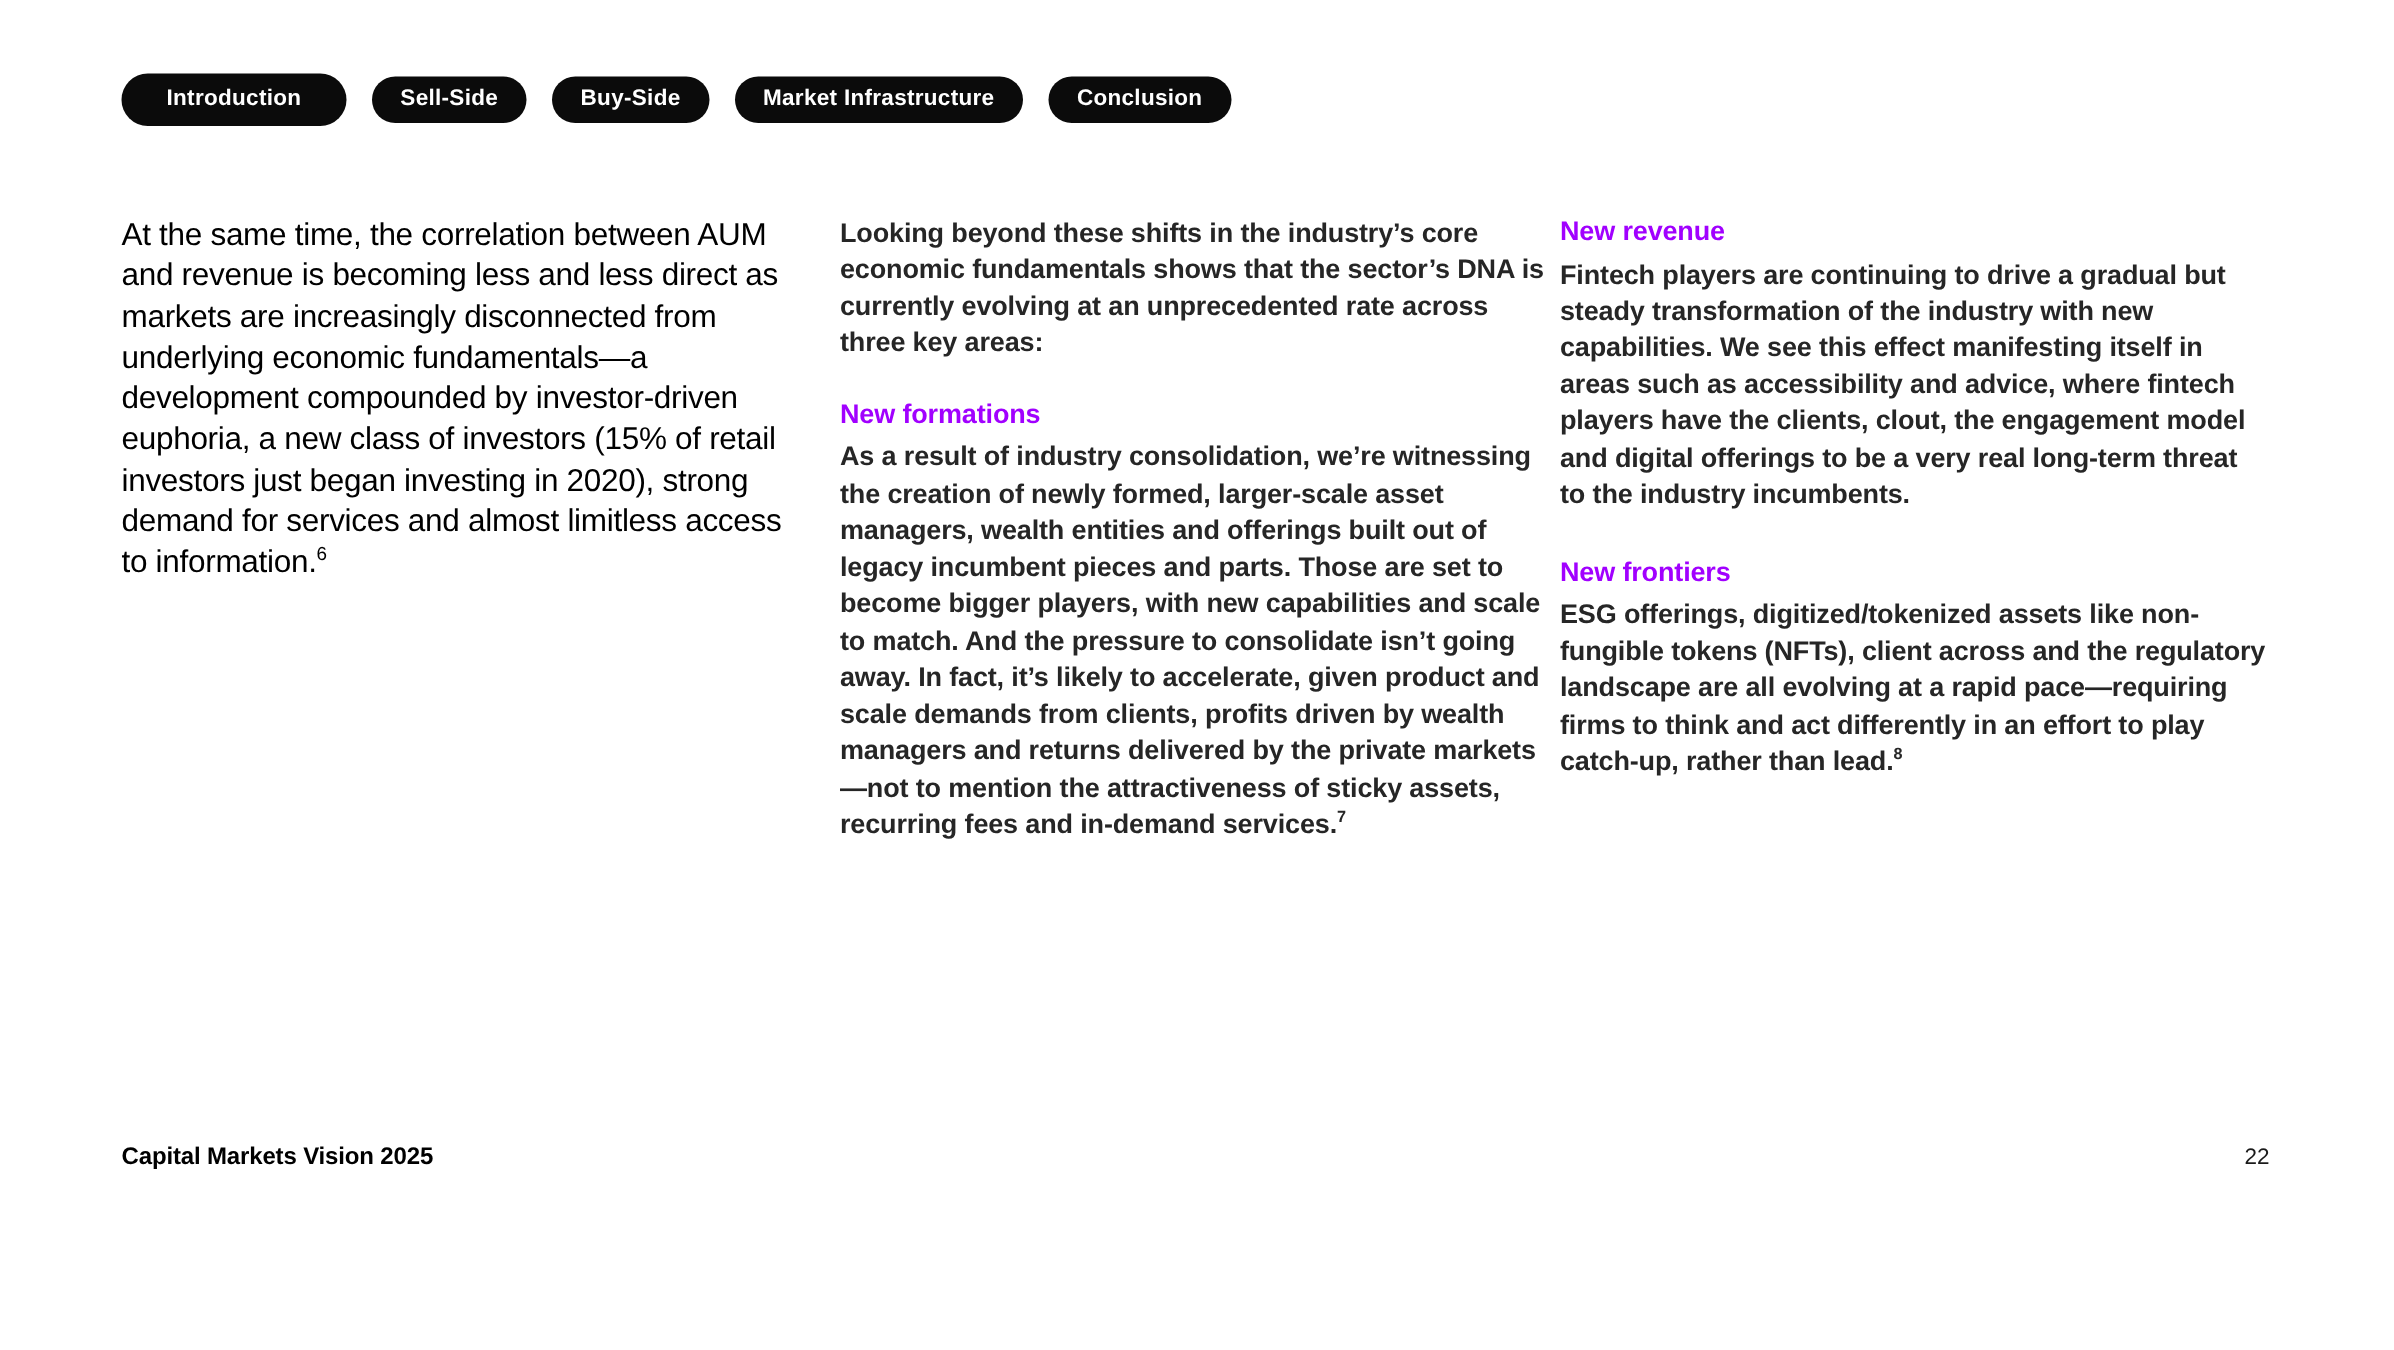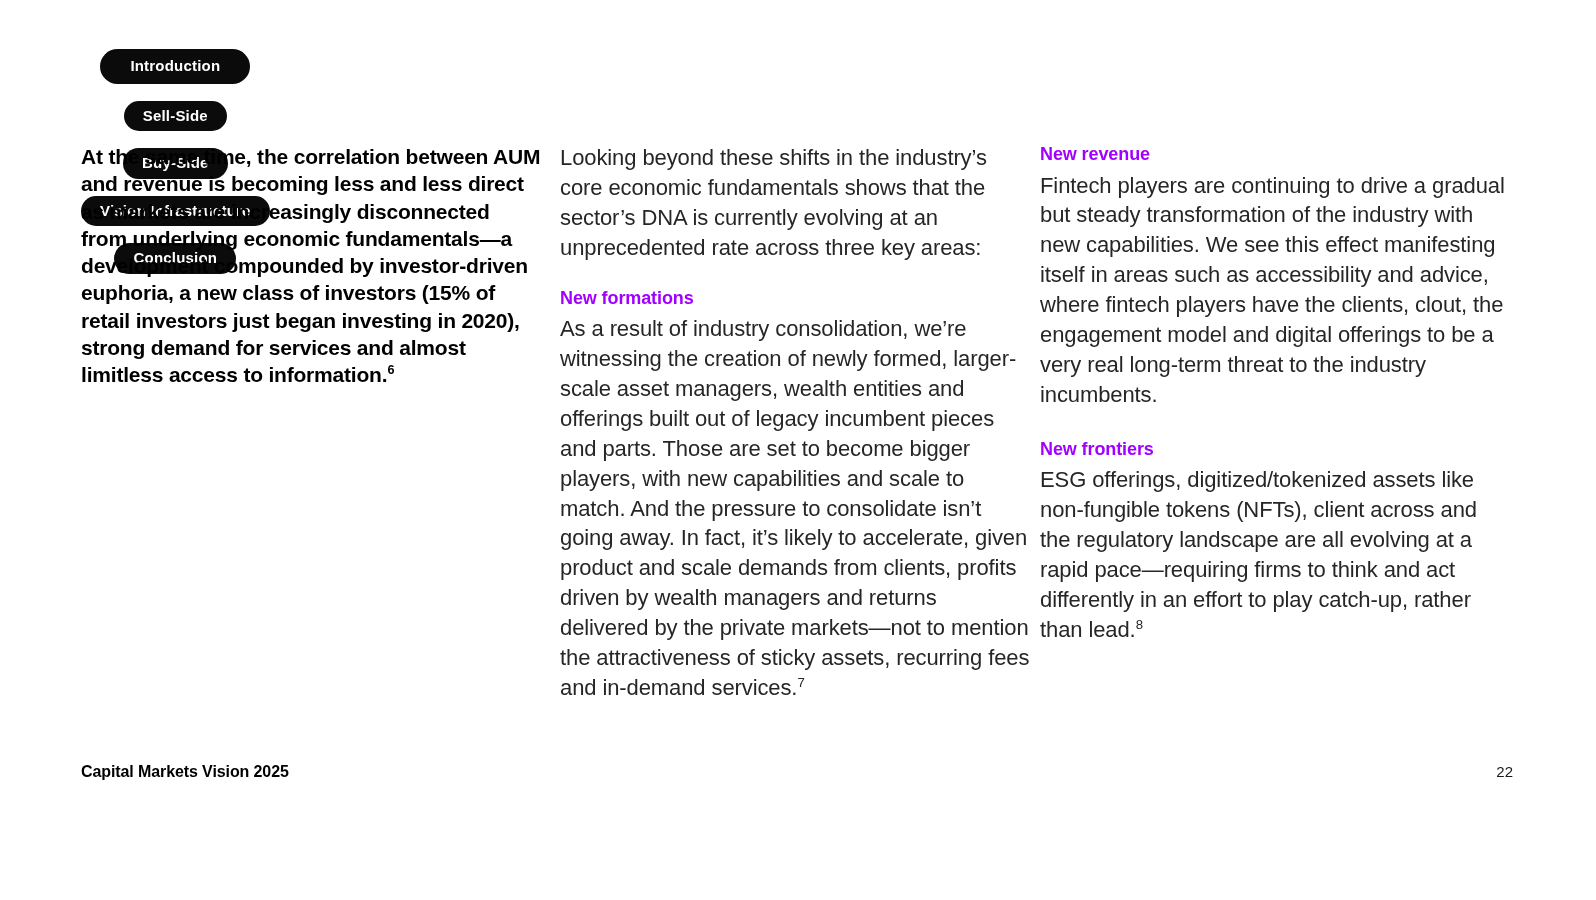--- a/index.html
+++ b/index.html
@@ -7,21 +7,21 @@
   body {
     width:1596px; height:900px;
     position:relative;
     font-family:"Liberation Sans","DejaVu Sans",sans-serif;
     overflow:hidden;
   }
 
   
   .nav {
     position:absolute; top:49px; left:81px;
-    display:flex; align-items:center; gap:17px;flex-direction:column;
+    display:flex; align-items:center; gap:17px;
   }
   .pill {
     background:#0b0b0b; color:#ffffff;
     border:none; border-radius:999px;
     font-family:inherit; font-weight:700; font-size:15px;
     letter-spacing:.2px;
     padding:7px 19px; line-height:1.1;
     cursor:pointer; white-space:nowrap;
   }
   .pill.active { padding:9px 30px; }
@@ -29,25 +29,25 @@
   
   .content {
     position:absolute; top:143px; left:81px;
     display:flex; align-items:flex-start;
   }
   .col-left  { width:460px; }
   .col-mid   { width:470px; margin-left:19px; }
   .col-right { width:473px; margin-left:10px; }
 
   .headline {
-    font-size:21px; font-weight:700; color:#000000;
+    font-size:21px; font-weight:400; color:#000000;
     line-height:1.3; letter-spacing:-0.2px;
   }
   .body-text {
-    font-size:22px; font-weight:400; color:#262626;
+    font-size:18px; font-weight:700; color:#262626;
     line-height:1.36; letter-spacing:-0.1px;
   }
   .intro { margin-bottom:24px; }
   .section { margin-top:0; }
   .section + .section { margin-top:28px; }
   .section-heading {
     font-size:18px; font-weight:700; color:#a100ff;
     line-height:1.25; margin-bottom:5px; letter-spacing:-0.1px;
   }
   sup.fn {
@@ -66,21 +66,21 @@
     font-size:15px; font-weight:400; color:#1a1a1a;
   }
 </style>
 </head>
 <body>
 
 <nav class="nav">
   <button class="pill active">Introduction</button>
   <button class="pill">Sell-Side</button>
   <button class="pill">Buy-Side</button>
-  <button class="pill">Vision Infrastructure</button>
+  <button class="pill">Market Infrastructure</button>
   <button class="pill">Conclusion</button>
 </nav>
 
 <main class="content">
 
   <div class="col-left">
     <h2 class="headline"><span>At the same time, the correlation between AUM and revenue is becoming less and less direct as markets are increasingly disconnected from underlying economic fundamentals—a development compounded by investor-driven euphoria, a new class of investors (15% of retail investors just began investing in 2020), strong demand for services and almost limitless access to information.</span><sup class="fn">6</sup></h2>
   </div>
 
   <div class="col-mid">

